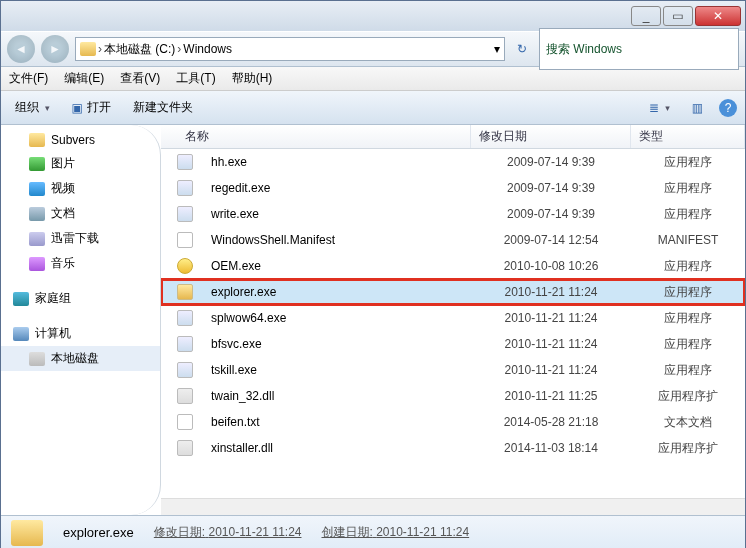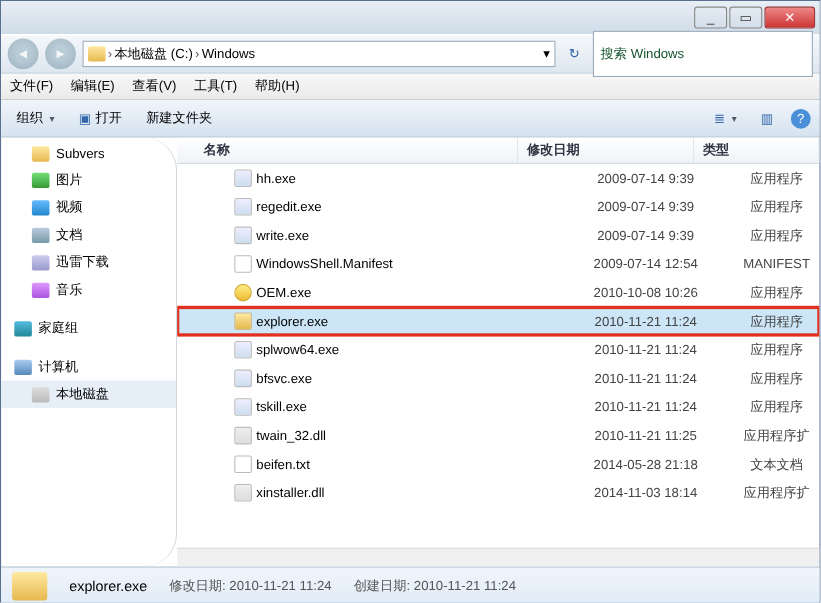--- a/index.html
+++ b/index.html
@@ -29,43 +29,43 @@
 .ico-folder { background: linear-gradient(#ffe9a0,#e6b84f); }
 .ico-video { background: linear-gradient(#6bf,#28c); }
 .ico-pic { background: linear-gradient(#7d7,#393); }
 .ico-doc { background: linear-gradient(#bcd,#79a); }
 .ico-dl { background: linear-gradient(#cce,#99c); }
 .ico-music { background: linear-gradient(#d9f,#a5d); }
 .ico-home { background: linear-gradient(#5bd,#289); }
 .ico-pc { background: linear-gradient(#ace,#58b); }
 .ico-drive { background: linear-gradient(#ddd,#bbb); }
 .listpane { flex: 1; display: flex; flex-direction: column; overflow: hidden; }
-.cols { height: 24px; background: linear-gradient(#fff,#f0f3f7); border-bottom: 1px solid #d0d8e0; display: flex; align-items: center; font-weight: bold; }
+.cols { height: 24px; background: linear-gradient(#fff,#f0f3f7); border-bottom: 1px solid #d0d8e0; display: flex; align-items: center; }
 .cols div { padding: 0 8px; border-right: 1px solid #e0e6ee; height: 100%; display: flex; align-items: center; color: #334; }
 .c-name { flex: 0 0 310px; }
 .c-date { flex: 0 0 160px; }
 .c-type { flex: 1; }
 .rows { flex: 1; overflow: hidden; }
 .row { display: flex; align-items: center; height: 26px; padding-left: 16px; }
 .row.highlight { outline: 3px solid #e03020; outline-offset: -2px; background: #cde6f7; }
-.row .r-name { flex: 0 0 294px; display: flex; align-items: center; gap: 4px; margin-left: 36px; }
+.row .r-name { flex: 0 0 294px; display: flex; align-items: center; gap: 18px; }
 .row .r-date { flex: 0 0 160px; color: #444; text-align: center; }
 .row .r-type { flex: 1; color: #444; overflow: hidden; white-space: nowrap; text-align: center; }
 .fico { width: 16px; height: 16px; display: inline-block; border: 1px solid #bbb; background: #fff; border-radius: 2px; flex-shrink: 0; }
 .fico.exe { background: linear-gradient(#eef,#cde); }
 .fico.man { background: #fff; }
 .fico.txt { background: #fff; }
 .fico.dll { background: linear-gradient(#eee,#ddd); }
 .fico.yel { background: linear-gradient(#fe8,#eb3); border-radius: 50%; border-color: #ca3; }
 .fico.fold { background: linear-gradient(#ffe9a0,#e6b84f); border-color: #cb8; }
 .scrollb { height: 17px; background: #f0f0f0; border-top: 1px solid #ddd; }
 .statusbar { height: 34px; background: linear-gradient(#f0f5fb,#e1ecf7); border-top: 1px solid #b0c0d0; display: flex; align-items: center; padding: 0 10px; gap: 20px; white-space: nowrap; overflow: hidden; }
 .statusbar .sico { width: 32px; height: 26px; background: linear-gradient(#ffe9a0,#e6b84f); border-radius: 3px; }
 .statusbar .sname { font-size: 13px; }
-.statusbar .smeta { color: #555; }
+.statusbar .smeta { color: #555; text-decoration: underline; }
 .refresh { width: 22px; height: 22px; display: flex; align-items: center; justify-content: center; color: #3366aa; }
 .side-sep { height: 10px; }
 </style>
 </head>
 <body>
 
 <div class="window">
 
   <div class="titlebar">
     <div class="winbtn">_</div>

